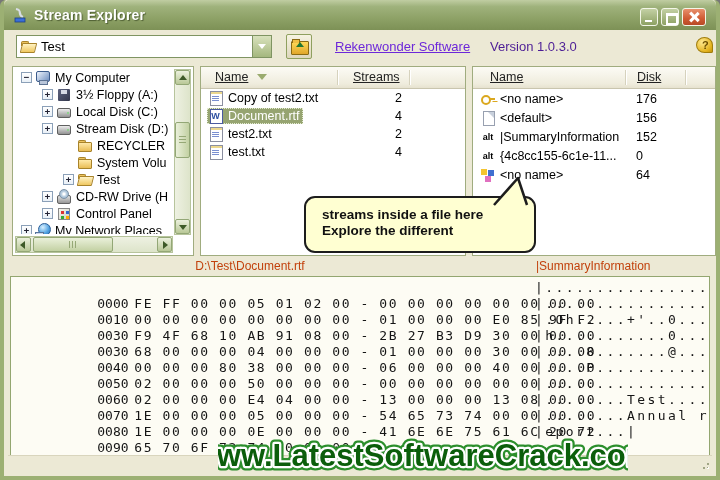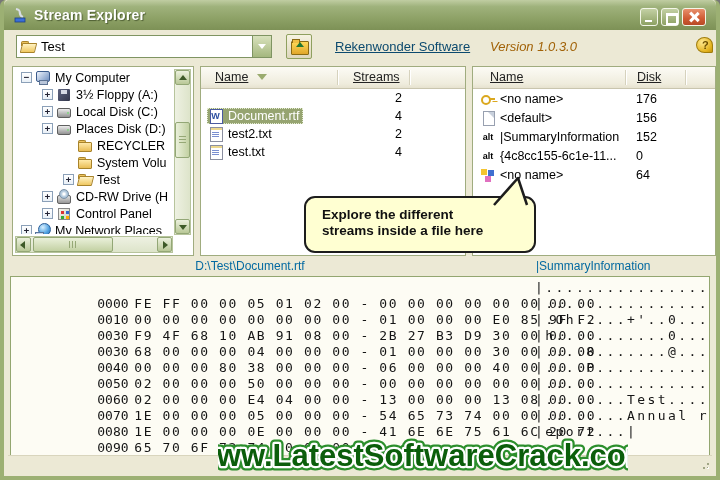--- a/index.html
+++ b/index.html
@@ -30,22 +30,22 @@
              border-left:1px solid #7f9462;position:relative;flex:none;}
   .combo-btn::after{content:"";position:absolute;left:5px;top:8px;border:4px solid transparent;border-top:5px solid #fff;}
   .upbtn{position:absolute;left:282px;top:4px;width:26px;height:25px;background:linear-gradient(180deg,#f6f3e2,#ddd7bd);
          border:1px solid #8fa05f;border-radius:2px;box-sizing:border-box;}
   .upbtn .mini-folder{position:absolute;left:4px;top:6px;width:16px;height:12px;
          background:linear-gradient(180deg,#ffd957,#e0a62c);border:1px solid #8a6a14;border-radius:1px;}
   .upbtn .mini-folder::before{content:"";position:absolute;top:-3px;left:0;width:6px;height:3px;
          background:#f0bf44;border:1px solid #8a6a14;border-bottom:none;}
   .upbtn .up-arrow{position:absolute;left:9px;top:3px;width:0;height:0;
          border:4px solid transparent;border-bottom:5px solid #273;}
-  .link{position:absolute;left:331px;top:9px;font-size:13px;color:#0c4a6e;text-decoration:underline;cursor:pointer;}
-  .version{position:absolute;left:486px;top:9px;font-size:13px;color:#a16207;font-style:italic;}
+  .link{position:absolute;left:331px;top:9px;font-size:13px;color:#6d28d9;text-decoration:underline;cursor:pointer;}
+  .version{position:absolute;left:486px;top:9px;font-size:13px;color:#4c1d95;}
   .help-icon{position:absolute;left:692px;top:7px;width:17px;height:16px;border-radius:50% 50% 10% 50%;
              background:radial-gradient(circle at 35% 30%,#ffe98f,#e3b31f 70%,#c2940e);
              border:1px solid #a07d0c;box-sizing:border-box;}
   .help-icon::after{content:"?";position:absolute;left:5px;top:1px;font:bold 11px/13px "Liberation Sans",sans-serif;color:#6b4f00;}
   
   .panel{position:absolute;top:66px;height:190px;background:#fff;border:1px solid #a0ac7f;box-sizing:border-box;}
   .p-tree{left:8px;width:182px;}
   .p-mid{left:196px;width:266px;}
   .p-right{left:468px;width:244px;}
   .lheader{position:absolute;left:0;right:0;top:0;height:21px;
@@ -136,21 +136,21 @@
   .hthumb{position:absolute;left:17px;top:0;width:80px;height:15px;background:linear-gradient(180deg,#eaf0da,#c3d1a3);
           border:1px solid #93a776;border-radius:2px;box-sizing:border-box;}
   .hthumb::after{content:"";position:absolute;top:3px;left:35px;width:1px;height:7px;background:#96a876;
           box-shadow:3px 0 0 #96a876,6px 0 0 #96a876;}
   
   .callout{position:absolute;left:300px;top:196px;width:232px;height:57px;background:#ffffd2;
            border:2.5px solid #1d1d1d;border-radius:11px;box-sizing:border-box;z-index:30;
            padding:9px 0 0 16px;font:bold 13.5px/16px "Liberation Sans",sans-serif;color:#111;}
   .callout-tail{position:absolute;left:470px;top:170px;z-index:31;}
   
-  .hexheader{position:absolute;top:257px;left:6px;right:6px;height:18px;font-size:12px;color:#0369a1;}
+  .hexheader{position:absolute;top:257px;left:6px;right:6px;height:18px;font-size:12px;color:#c2410c;}
   .hexheader .hh-left{position:absolute;left:0;width:480px;text-align:center;top:2px;}
   .hexheader .hh-right{position:absolute;left:526px;top:2px;}
   .hexpanel{position:absolute;left:6px;right:6px;top:276px;height:180px;background:#fdfcf4;
             border:1px solid #93a670;box-sizing:border-box;overflow:hidden;padding:3px 0 0 8px;}
   .hexrow{position:relative;height:16px;font:13px/16px "DejaVu Sans Mono",monospace;color:#151515;white-space:pre;}
   .h-addr{display:inline-block;width:31px;margin-right:6px;}
   .h-bytes{letter-spacing:1.6px;text-align:center;}
   .h-ascii{position:absolute;left:516px;top:0;letter-spacing:2.4px;}
   
   .statusbar{position:absolute;left:4px;right:4px;bottom:4px;height:16px;background:#ece9d5;border-top:1px solid #d9d5bd;}
@@ -207,21 +207,21 @@
             <span class="tlabel">3½ Floppy (A:)</span>
           </div>
           <div class="trow" style="padding-left: 27px;">
             <span class="expander">+</span>
             <span class="icon disk-icon"></span>
             <span class="tlabel">Local Disk (C:)</span>
           </div>
           <div class="trow" style="padding-left: 27px;">
             <span class="expander">+</span>
             <span class="icon disk-icon"></span>
-            <span class="tlabel">Places Disk (D:)</span>
+            <span class="tlabel">Stream Disk (D:)</span>
           </div>
           <div class="trow" style="padding-left: 48px;">
             <span class="expander" style="visibility: hidden;"></span>
             <span class="icon folder-icon"></span>
             <span class="tlabel">RECYCLER</span>
           </div>
           <div class="trow" style="padding-left: 48px;">
             <span class="expander" style="visibility: hidden;"></span>
             <span class="icon folder-icon"></span>
             <span class="tlabel">System Volu</span>
@@ -263,20 +263,24 @@
       <div class="lheader">
         <span class="hl" style="left:14px;">Name</span>
         <span class="sort-arrow" style="left:56px;"></span>
         <span class="sep" style="left:136px;"></span>
         <span class="hl" style="left:152px;">Streams</span>
         <span class="sep" style="left:208px;"></span>
       </div>
       <div class="rows">
 
       <div class="lrow">
+            <span class="namecell">
+              <span class="icon text-file-icon"></span>
+              <span class="fname">Copy of test2.txt</span>
+            </span>
             <span class="val">2</span>
           </div>
           <div class="lrow selected">
             <span class="namecell">
               <span class="icon word-file-icon"></span>
               <span class="fname">Document.rtf</span>
             </span>
             <span class="val">4</span>
           </div>
           <div class="lrow">
@@ -337,22 +341,22 @@
             <span class="namecell">
               <span class="icon props-icon"></span>
               <span class="fname">&lt;no name&gt;</span>
             </span>
             <span class="val">64</span>
           </div>
         </div>
     </div>
 
     <div class="callout">
+      <span style="display:block;">streams inside a file here</span>
       <span style="display:block;">Explore the different</span>
-      <span style="display:block;">streams inside a file here</span>
     </div>
     <svg class="callout-tail" width="70" height="36">
       <path d="M20,35 L44,8 L53,35" fill="#ffffd2" stroke="#1d1d1d" stroke-width="2.5" stroke-linejoin="round"></path>
     </svg>
 
     <div class="hexheader">
       <span class="hh-left">D:\Test\Document.rtf</span>
       <span class="hh-right">|SummaryInformation</span>
     </div>
     <div class="hexpanel">

